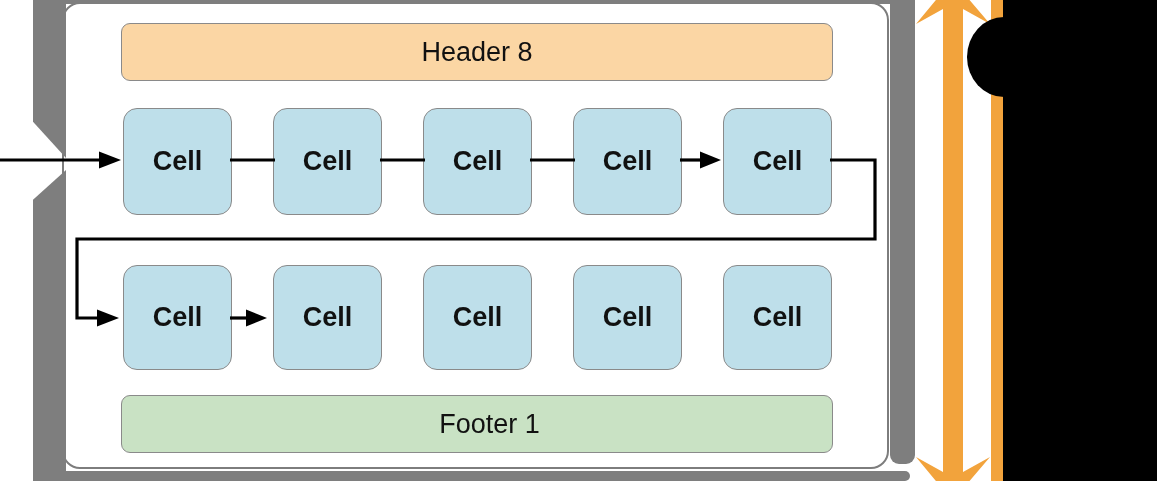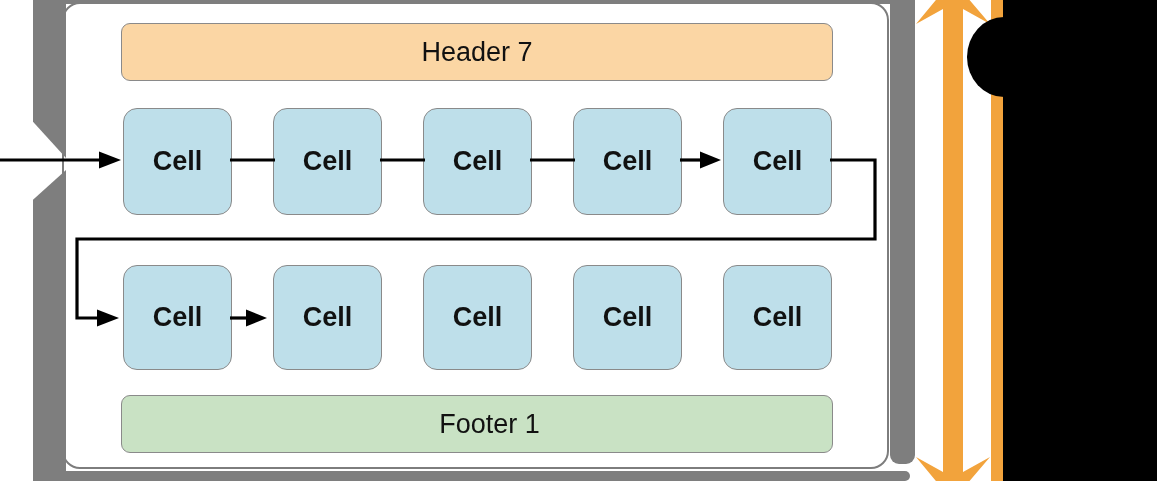--- a/index.html
+++ b/index.html
@@ -63,21 +63,21 @@
 
   <div class="container"></div>
 
   <div class="frame frame-top"></div>
   <div class="frame frame-left-upper"></div>
   <div class="frame frame-left-lower"></div>
   <div class="frame frame-right"></div>
   <div class="frame frame-bottom"></div>
 
   <div class="bar header-bar">
-    <span>Header 7</span>
+    <span>Header 8</span>
   </div>
   <div class="bar footer-bar">
     <span>Footer 1</span>
   </div>
 
   <div class="cell row1 cx1">
       <span>Cell</span>
     </div>
   <div class="cell row1 cx2">
       <span>Cell</span>

